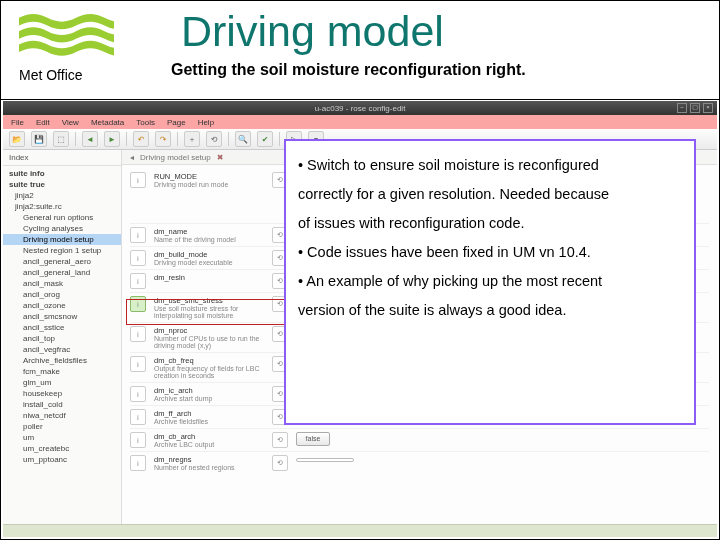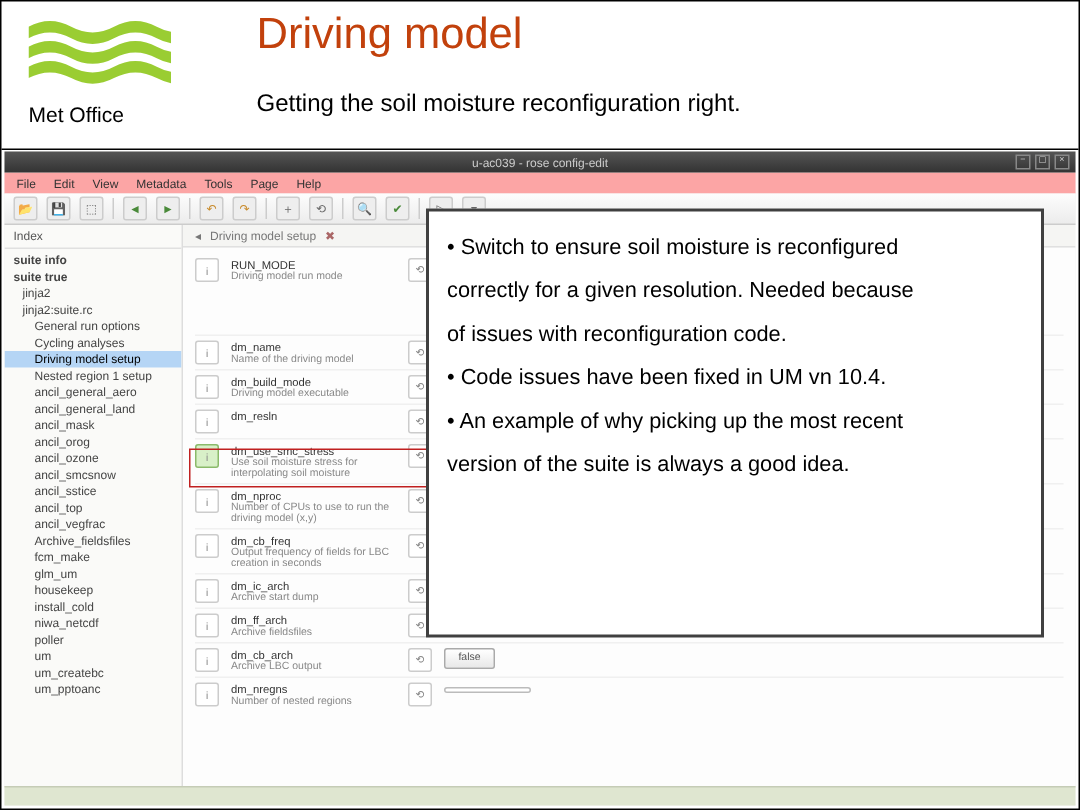--- a/index.html
+++ b/index.html
@@ -2,22 +2,22 @@
 <html><head>
 <meta charset="utf-8">
 <style>
 html,body{margin:0;padding:0;width:720px;height:540px;font-family:Arial,sans-serif;background:#fff;overflow:hidden}
 .slide{width:720px;height:540px;position:relative;border:1px solid #000;box-sizing:border-box}
 .header{position:relative;height:98px;border-bottom:1px solid #000}
 .logo{position:absolute;left:18px;top:8px;width:95px}
 .waves{width:95px;height:50px}
 .wave{fill:#9acd32}
 .logo-text{font-size:14px;font-weight:normal;color:#000;margin-top:4px}
-.title{position:absolute;left:170px;top:6px;font-size:29px;color:#c2410c}
-.subtitle{position:absolute;left:170px;top:60px;font-size:16px;font-weight:normal;color:#000}
+.title{position:absolute;left:180px;top:6px;font-size:43px;color:#0f766e}
+.subtitle{position:absolute;left:170px;top:60px;font-size:16px;font-weight:bold;color:#000}
 .appwin{position:absolute;left:2px;top:100px;width:714px;height:436px;background:#f0f0ee;font-size:8px;color:#333}
 .winbar{height:14px;background:linear-gradient(#555,#333);color:#ccc;display:flex;align-items:center;justify-content:center;font-size:8px;position:relative}
 .winbar .winicons{position:absolute;right:4px;top:2px;display:flex;gap:3px}
 .winbar .winicons span{width:8px;height:8px;border:1px solid #888;font-size:6px;line-height:6px;text-align:center}
 .menubar{height:14px;background:#fca5a5;display:flex;align-items:center;gap:12px;padding:0 8px;font-size:8px;color:#333}
 .toolbar{height:20px;background:linear-gradient(#fdfdfd,#ececec);display:flex;align-items:center;gap:6px;padding:0 6px;font-size:9px;border-bottom:1px solid #ccc}
 .tbtn{width:14px;height:14px;background:#eee;border:1px solid #ccc;border-radius:2px;display:flex;align-items:center;justify-content:center;font-size:8px;color:#666}
 .tbtn.blue{color:#3a6ea5}
 .tbtn.green{color:#4a8a3a}
 .tbtn.orange{color:#c88a2a}
@@ -41,21 +41,21 @@
 .row .ico{width:14px;height:14px;background:#fff;border:1px solid #ccc;border-radius:2px;font-size:7px;display:flex;align-items:center;justify-content:center;color:#888}
 .row .ico.grn{background:#d8f0c8;border-color:#8aba6a}
 .row .val{flex:1}
 .radio{display:flex;align-items:center;gap:4px;padding:1px 0}
 .radio .rb{width:8px;height:8px;border:1px solid #888;border-radius:50%;position:relative;background:#fff}
 .radio .rb.on:after{content:"";position:absolute;left:1.5px;top:1.5px;width:4px;height:4px;border-radius:50%;background:#555}
 .txtin{border:1px solid #bbb;background:#fff;padding:1px 3px;font-size:7.5px;color:#333;border-radius:2px;display:inline-block}
 .toggle{display:inline-block;width:32px;height:12px;border:1px solid #aaa;border-radius:2px;background:linear-gradient(#fff,#e8e8e8);font-size:7px;text-align:center;line-height:11px;color:#555}
 .toggle.on{background:linear-gradient(#d8f0c8,#b8e098);color:#356a1a}
 .hl-row{position:absolute;left:4px;top:149px;width:190px;height:24px;border:1.5px solid #c02020;pointer-events:none;z-index:5}
-.callout{position:absolute;left:283px;top:138px;width:412px;height:286px;background:#fff;border:2px solid #404040;padding:10px 12px;box-sizing:border-box;font-size:14.5px;line-height:2.0;color:#000;z-index:10}
+.callout{position:absolute;left:283px;top:138px;width:412px;height:286px;background:#fff;border:2px solid #8b5cf6;padding:10px 12px;box-sizing:border-box;font-size:14.5px;line-height:2.0;color:#000;z-index:10}
 .footbar{position:absolute;left:0;bottom:0;width:100%;height:12px;background:#dfe6d0;border-top:1px solid #c5ccb6}
 </style>
 </head>
 <body>
 
 <div class="slide">
   <div class="header">
     <div class="logo">
       <svg class="waves" viewBox="0 0 100 50">
         <path class="wave" d="M0 8 Q15 0 30 8 T60 8 T90 8 T120 8 L120 16 Q105 24 90 16 T60 16 T30 16 T0 16 Z"></path>

